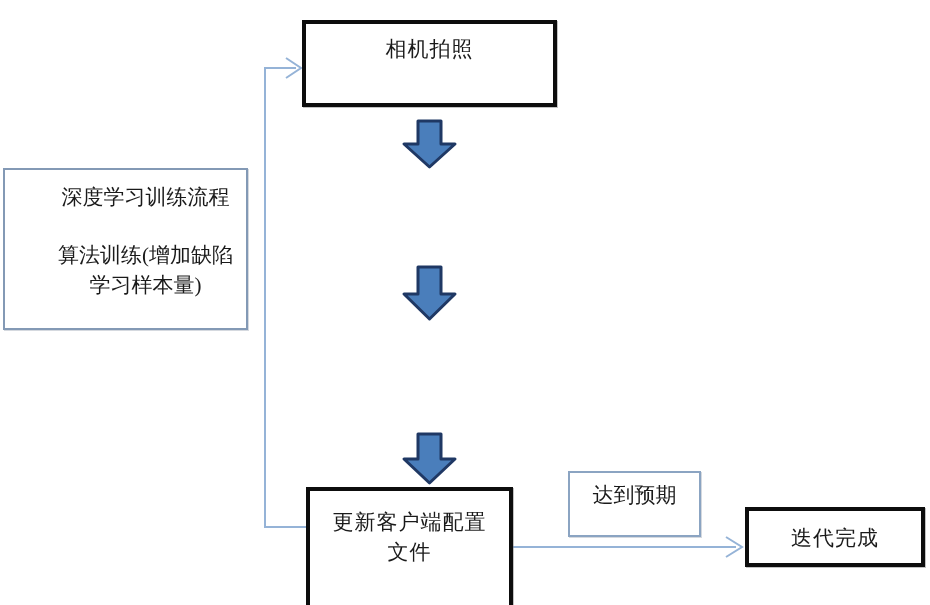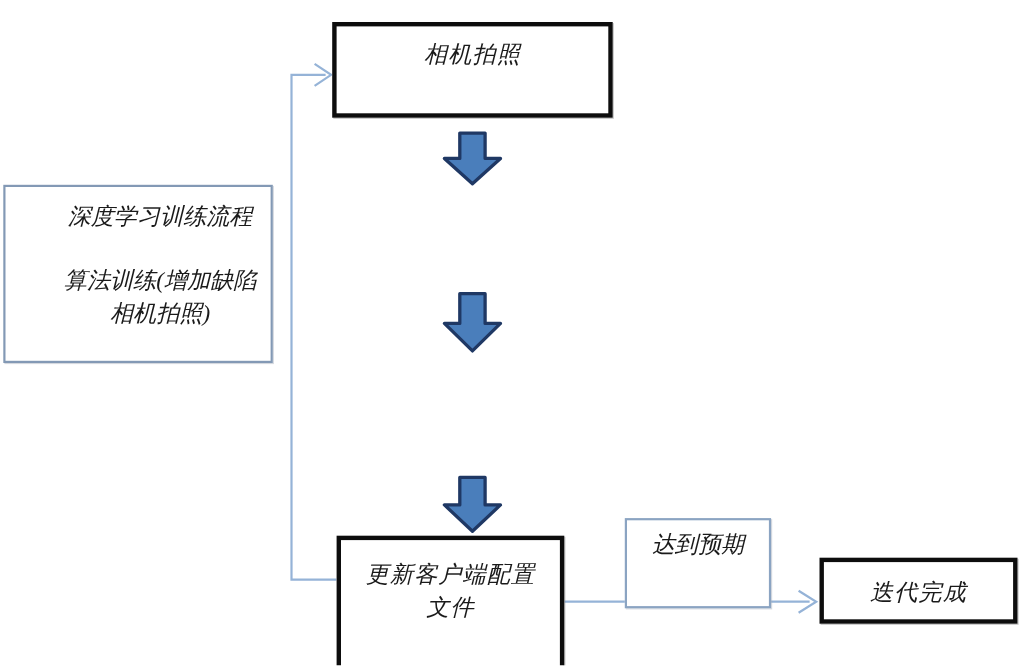--- a/index.html
+++ b/index.html
@@ -25,21 +25,21 @@
     font-size: 21px;
   }
   .label-small {
     border: 2px solid #8ba4c2;
     box-shadow: 1px 1px 0 rgba(150,160,175,0.4);
     font-size: 21px;
   }
   .pad-top { padding-top: 10px; }
   .line { display: block; line-height: 30px; }
   #svg-layer { position: absolute; left: 0; top: 0; width: 930px; height: 605px; }
-  .txt { position: relative; z-index: 2; font-style: italic; }
+  .txt { position: relative; z-index: 2; }
 </style>
 </head>
 <body>
 
 <div id="canvas">
 
   <svg id="svg-layer" viewBox="0 0 930 605" xmlns="http://www.w3.org/2000/svg">
 
     <polyline points="306,527 265,527 265,68 296,68" fill="none" stroke="#95b3d7" stroke-width="2"></polyline>
     <polyline points="286,58 301,68 286,78" fill="none" stroke="#95b3d7" stroke-width="2"></polyline>
@@ -52,36 +52,36 @@
     <path d="M 418 267 L 441 267 L 441 294 L 455 294 L 429.5 319 L 404 294 L 418 294 Z" fill="#4a7ebb" stroke="#1f3864" stroke-width="3" stroke-linejoin="round"></path>
 
     <path d="M 418 434 L 441 434 L 441 459 L 455 459 L 429.5 483 L 404 459 L 418 459 Z" fill="#4a7ebb" stroke="#1f3864" stroke-width="3" stroke-linejoin="round"></path>
   </svg>
 
   <div class="box note" style="left:3px; top:168px; width:245px; height:162px;">
     <div class="txt" style="padding-top:12px;margin-left:40px;">
       <span class="line">深度学习训练流程</span>
       <span class="line" style="height:28px;"></span>
       <span class="line">算法训练(增加缺陷</span>
-      <span class="line">相机拍照)</span>
+      <span class="line">学习样本量)</span>
     </div>
   </div>
 
   <div class="box proc pad-top" style="left:302px; top:20px; width:255px; height:87px;">
     <span class="txt line">相机拍照</span>
   </div>
 
 
 
   <div class="box proc" style="left:306px; top:487px; width:207px; height:129px; padding-top:16px;">
     <span class="txt line">更新客户端配置</span>
     <span class="txt line">文件</span>
   </div>
 
-  <div class="box label-small" style="left:568px; top:471px; width:133px; height:82px; padding-top:7px;">
+  <div class="box label-small" style="left:568px; top:471px; width:133px; height:66px; padding-top:7px;">
     <span class="txt line">达到预期</span>
   </div>
 
   <div class="box proc" style="left:745px; top:507px; width:180px; height:60px; padding-top:12px;">
     <span class="txt line">迭代完成</span>
   </div>
 
 </div>
 
 </body></html>

